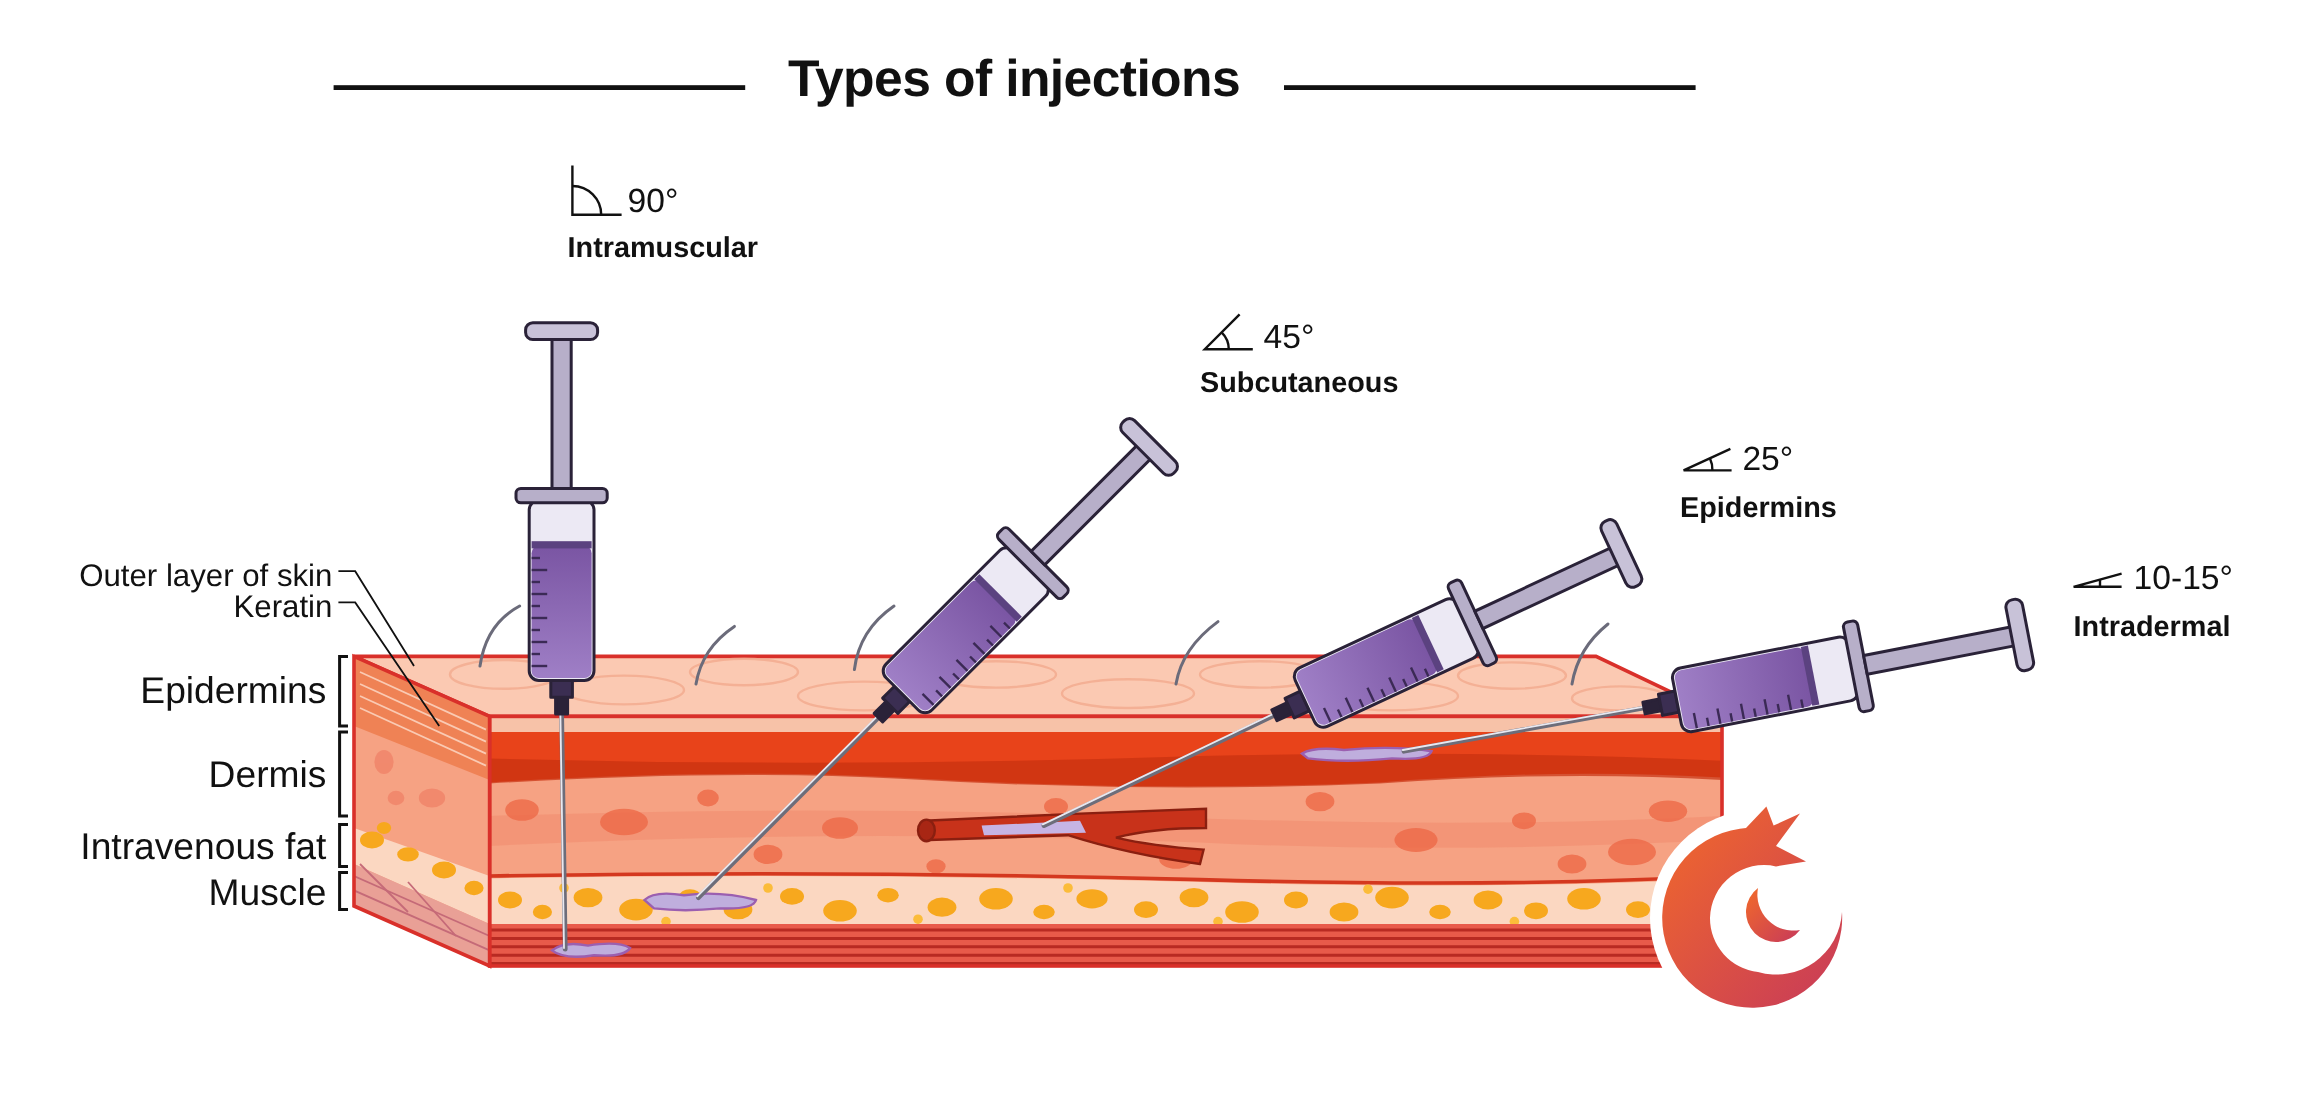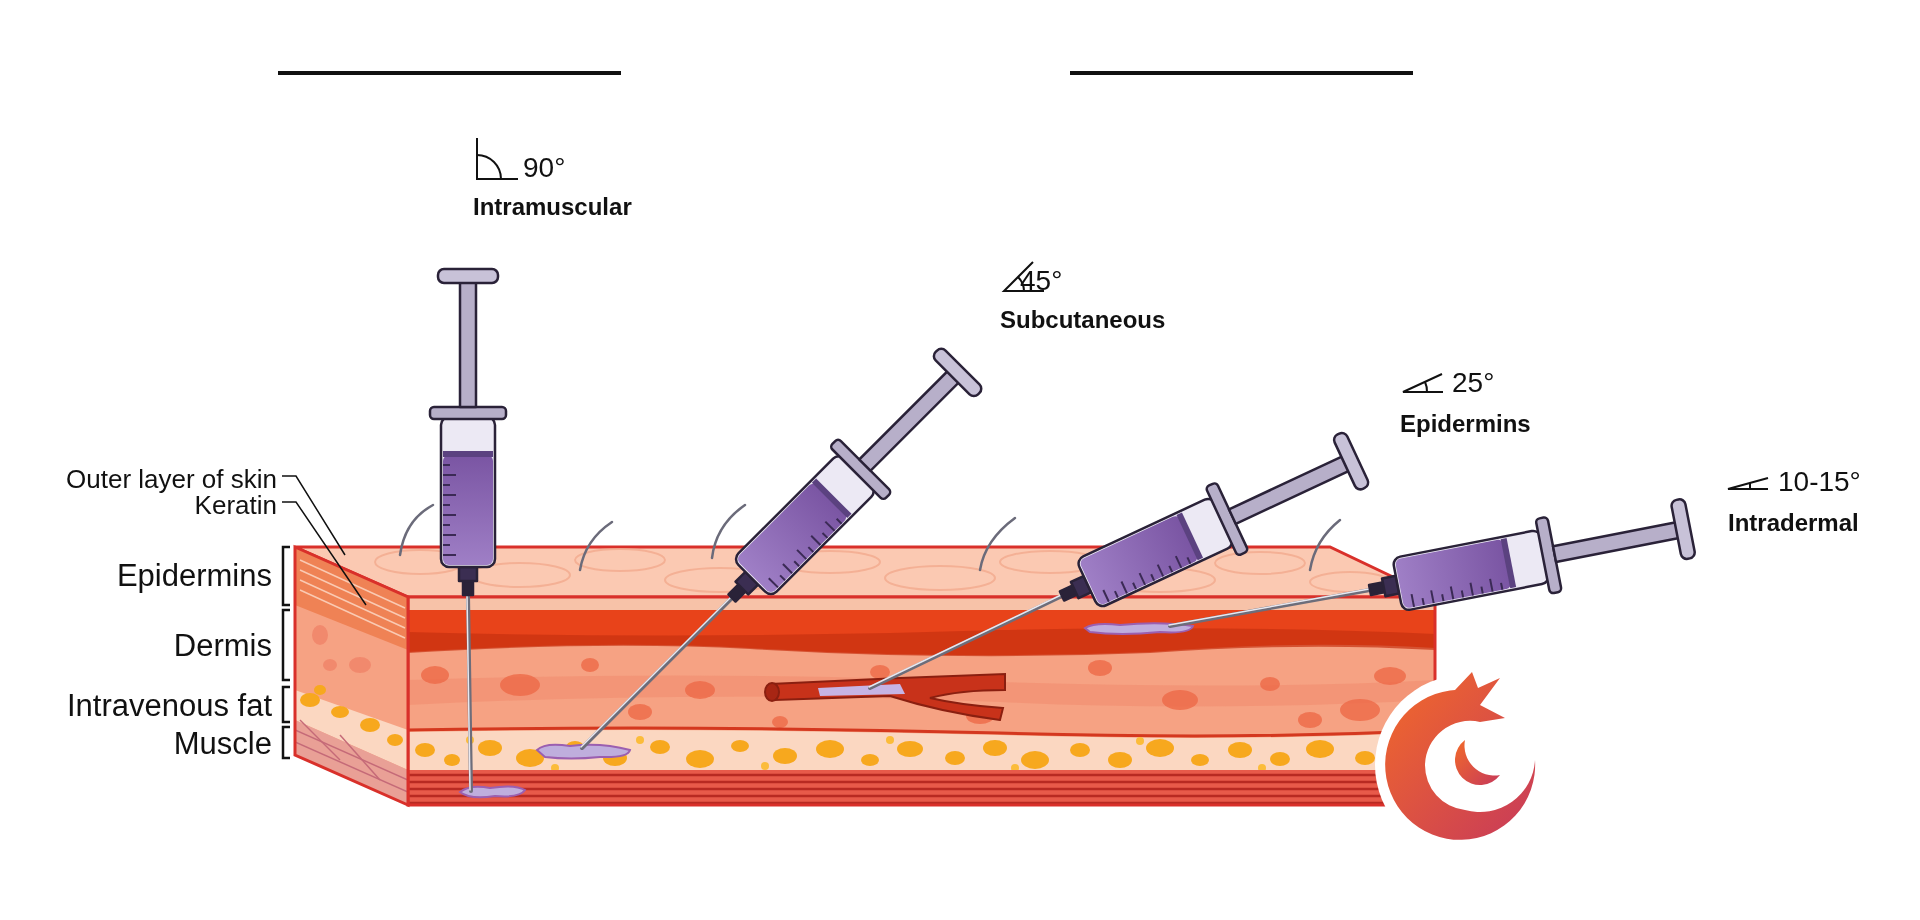--- a/index.html
+++ b/index.html
@@ -329,27 +329,28 @@
 
   <g>
     <circle cx="1465" cy="765" r="90" fill="#ffffff"></circle>
     <path d="M1465,690 A75,75 0 1 0 1535,760 A55,55 0 0 1 1465,810 A45,45 0 0 1 1425,765 A45,45 0 0 1 1480,722 L1505,718 L1480,705 L1500,678 L1478,688 L1472,672 L1455,690 Z" fill="url(#logoGrad)"></path>
     <path d="M1465,740 A25,25 0 1 0 1500,775 A30,30 0 0 1 1465,740 Z" fill="url(#logoGrad)"></path>
   </g>
 </svg>
 
 <div class="title-wrap">
   <div class="title-line" style="left:278px; width:343px;"></div>
+  <div class="title">Types of injections</div>
   <div class="title-line" style="left:1070px; width:343px;"></div>
 </div>
 
 <div class="label angle-val" style="left:523px; top:152px;">90°</div>
 <div class="label inj-name" style="left:473px; top:193px;">Intramuscular</div>
 
-<div class="label angle-val" style="left:1020px; top:265px;">45°</div>
+<div class="label angle-val" style="left:1053px; top:265px;">45°</div>
 <div class="label inj-name" style="left:1000px; top:306px;">Subcutaneous</div>
 
 <div class="label angle-val" style="left:1452px; top:367px;">25°</div>
 <div class="label inj-name" style="left:1400px; top:410px;">Epidermins</div>
 
 <div class="label angle-val" style="left:1778px; top:466px;">10-15°</div>
 <div class="label inj-name" style="left:1728px; top:509px;">Intradermal</div>
 
 <div class="label small-label" style="right:1643px; top:464px;">Outer layer of skin</div>
 <div class="label small-label" style="right:1643px; top:490px;">Keratin</div>

